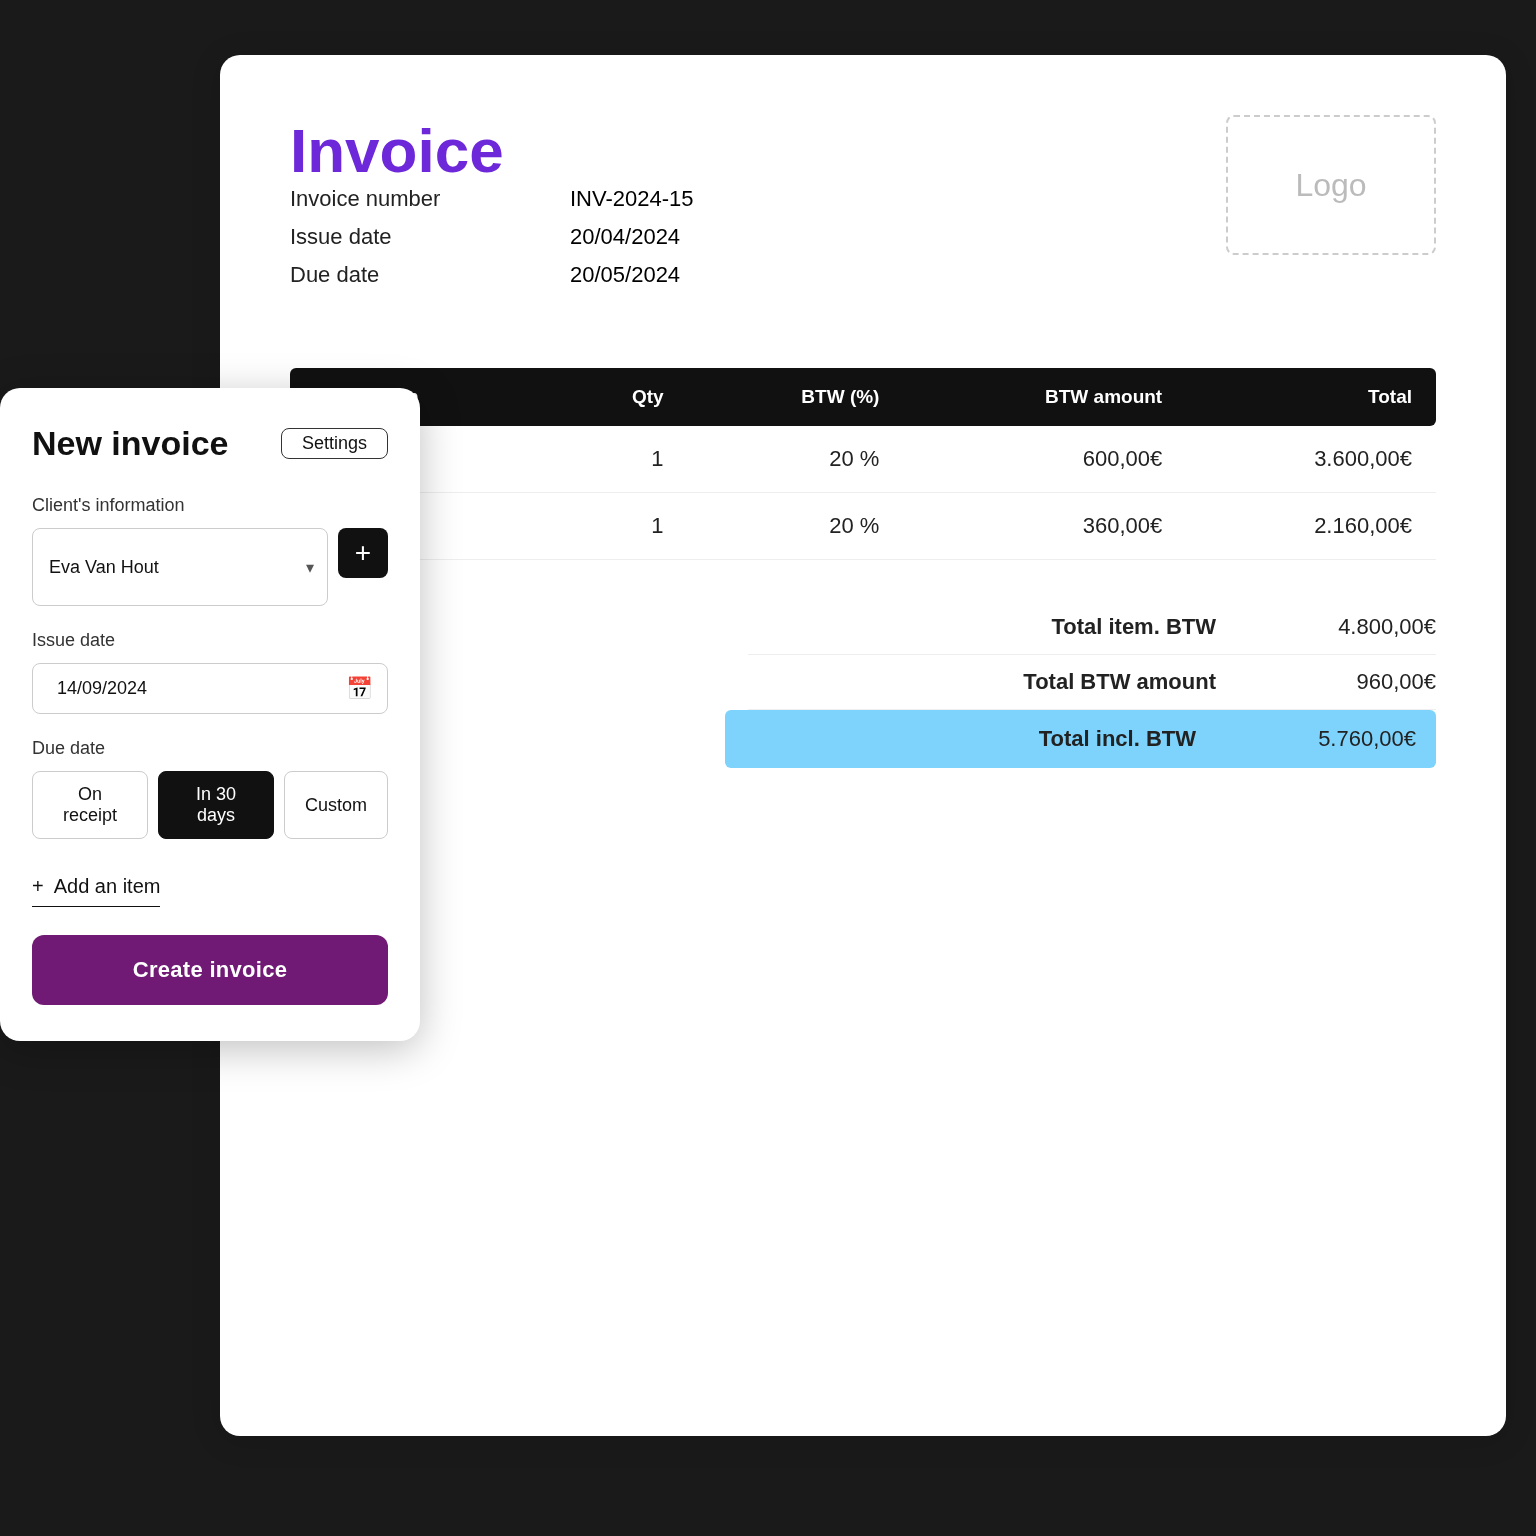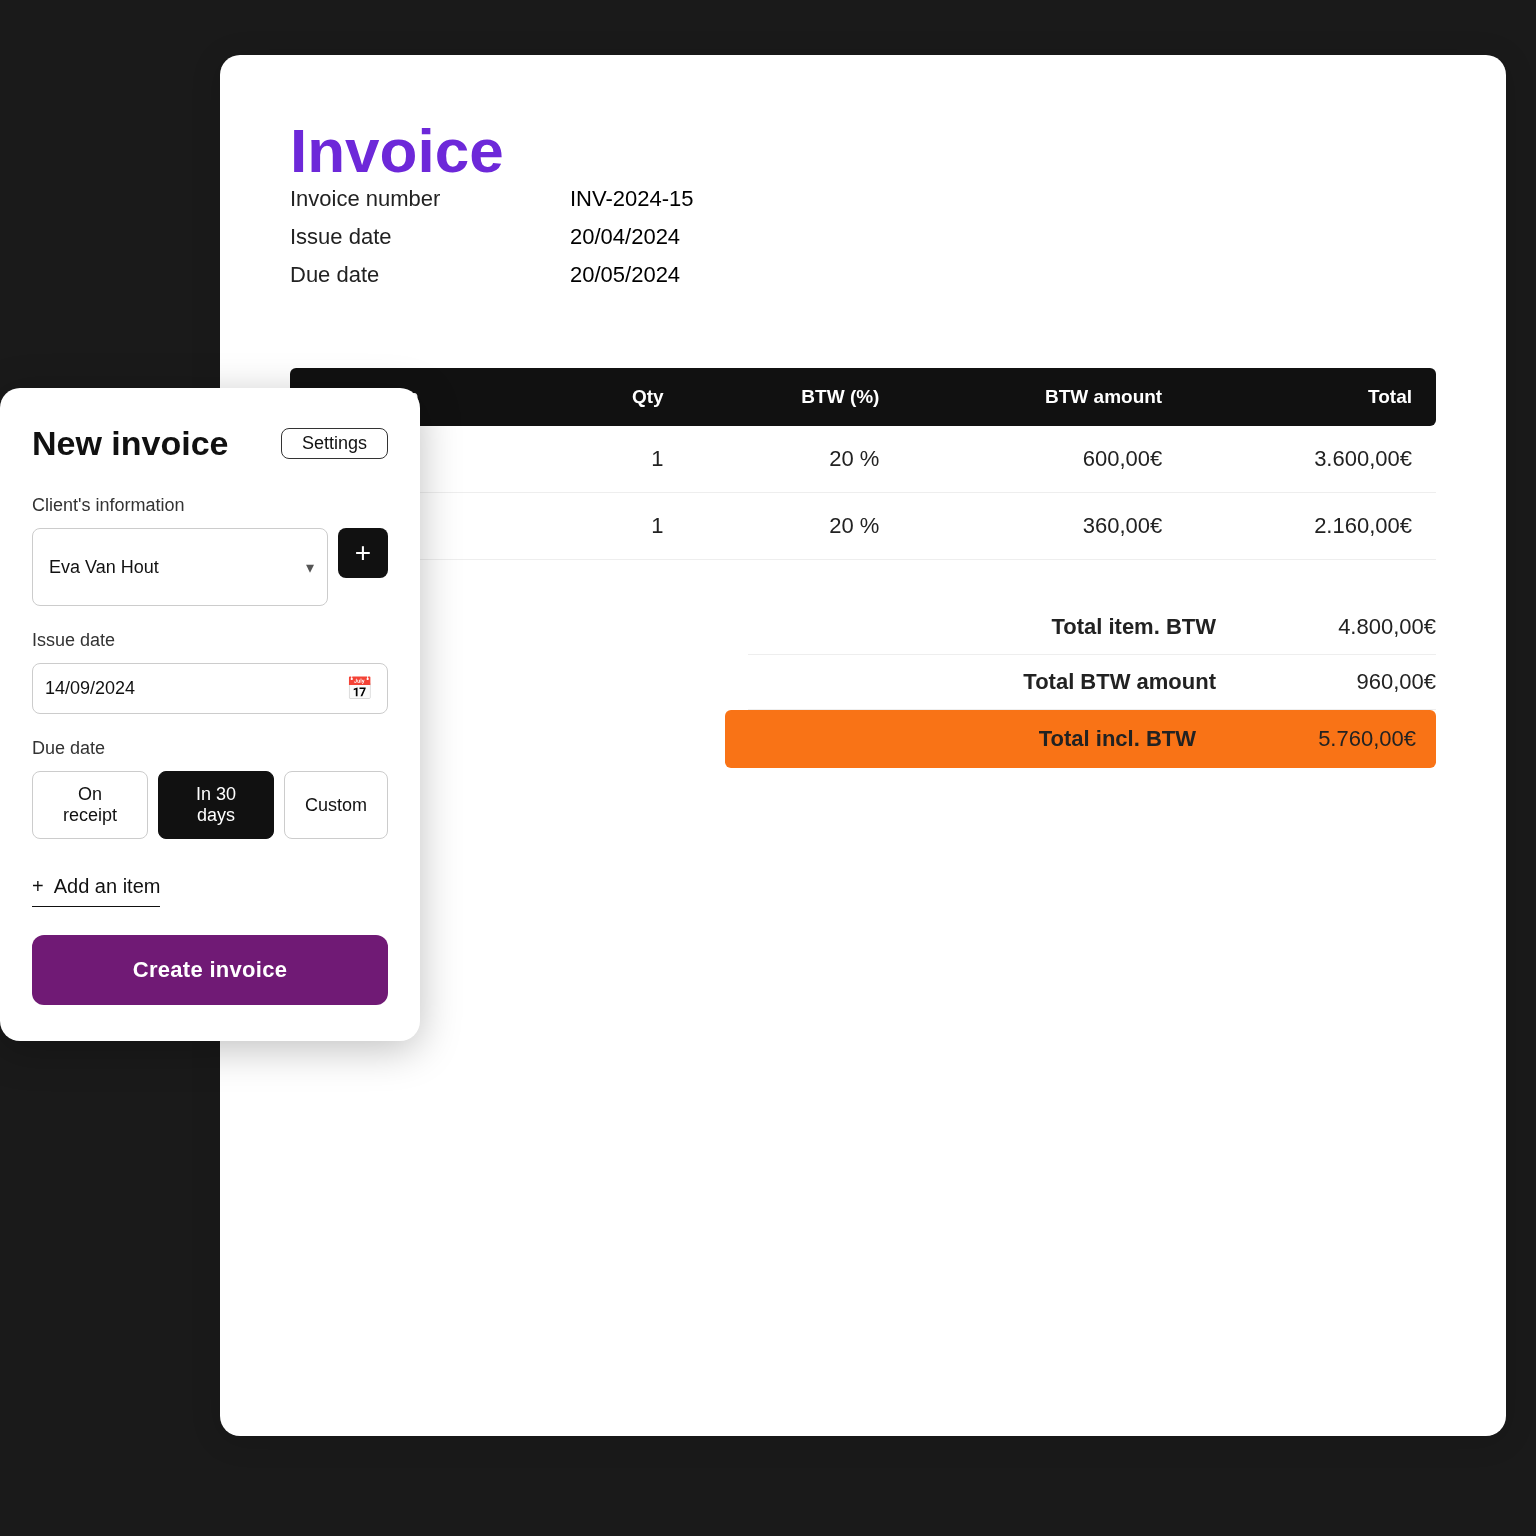--- a/index.html
+++ b/index.html
@@ -134,21 +134,21 @@
       justify-content: flex-end;
       gap: 80px;
       width: 60%;
       padding: 14px 0;
       font-size: 22px;
       color: #222;
       border-bottom: 1px solid #eee;
     }
 
     .total-row.highlighted {
-      background: #f97316;
+      background: #7dd3fc;
       padding: 16px 20px;
       border-radius: 6px;
       width: 62%;
       border-bottom: none;
     }
 
     .total-label {
       font-weight: 600;
     }
 
@@ -250,21 +250,21 @@
 
     .date-input-wrapper {
       position: relative;
       margin-bottom: 24px;
     }
 
     .date-input {
       width: 100%;
       border: 1.5px solid #ccc;
       border-radius: 8px;
-      padding: 14px 12px;
+      padding: 14px 24px;
       font-size: 18px;
       color: #111;
       background: #fff;
     }
 
     .calendar-icon {
       position: absolute;
       right: 14px;
       top: 50%;
       transform: translateY(-50%);
@@ -337,20 +337,23 @@
         </div>
         <div class="meta-row">
           <span class="meta-label">Issue date</span>
           <span class="meta-value">20/04/2024</span>
         </div>
         <div class="meta-row">
           <span class="meta-label">Due date</span>
           <span class="meta-value">20/05/2024</span>
         </div>
       </div>
+    </div>
+    <div class="logo-placeholder">
+      <span class="logo-text">Logo</span>
     </div>
   </div>
 
   <table class="invoice-table">
     <thead>
       <tr>
         <th>Description</th>
         <th>Qty</th>
         <th>BTW (%)</th>
         <th>BTW amount</th>

